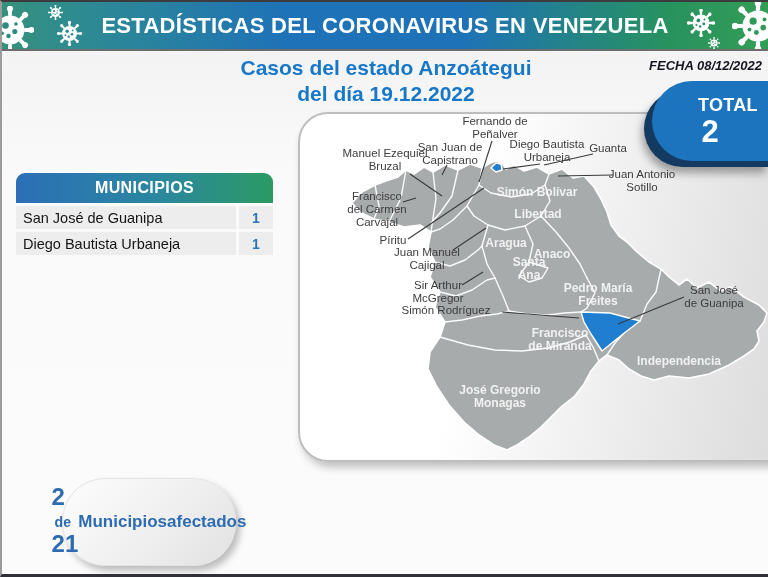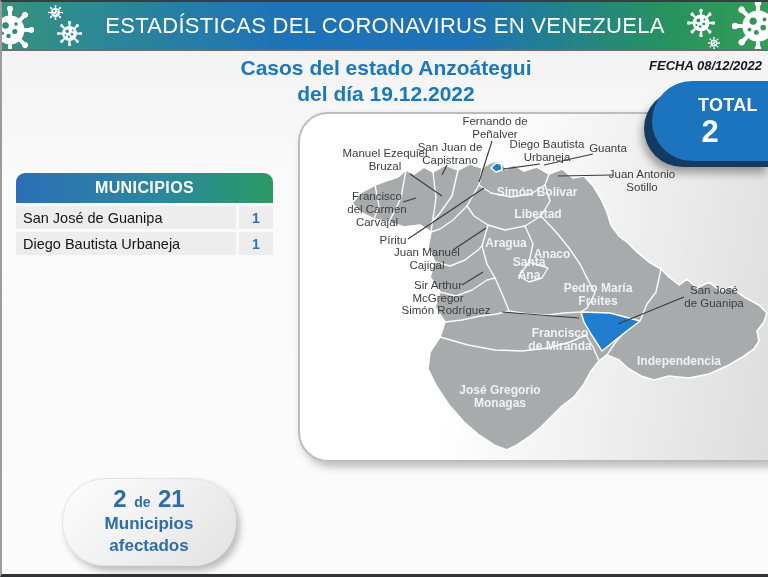--- a/index.html
+++ b/index.html
@@ -10,21 +10,21 @@
     border-left:2px solid #9c9c9c;border-top:2px solid #3c3c3e;border-bottom:3px solid #2f3038;
     box-sizing:border-box;
   }
   
   .header{
     position:absolute;left:0;top:0;width:100%;height:47px;overflow:hidden;
     background:linear-gradient(90deg,#36917c 0%,#2d8a93 11%,#1e72b7 37%,#1e72b7 60%,#28925f 87%,#339d56 100%);
     border-bottom:2px solid #6d6d6d;
     display:flex;align-items:center;justify-content:center;
   }
-  .header-title{color:#ffffff;font-size:22px;font-weight:normal;letter-spacing:.3px;}
+  .header-title{color:#ffffff;font-size:22px;font-weight:bold;letter-spacing:.3px;}
   .virus{position:absolute;}
   
   .subtitle{
     position:absolute;left:0;top:53px;width:768px;text-align:center;
     color:#1878c8;font-weight:bold;font-size:21px;line-height:26px;pointer-events:none;
   }
   .fecha{
     position:absolute;top:56px;right:6px;font-size:13px;font-weight:bold;font-style:italic;color:#15151f;
   }
   
@@ -71,21 +71,21 @@
   .hl{fill:#1f7ed0;stroke:#ffffff;stroke-width:1.4;stroke-linejoin:round;}
   .lbl-dark{font-family:"Liberation Sans",sans-serif;font-size:11.5px;fill:#3d3d3d;text-anchor:middle;}
   .lbl-white{font-family:"Liberation Sans",sans-serif;font-size:12px;font-weight:600;fill:#f7f7f7;text-anchor:middle;opacity:.92;}
   .leader{stroke:#3a3a3a;stroke-width:1.1;}
   
   .pill{
     position:absolute;left:60px;top:476px;width:172px;height:86px;border-radius:43px;
     background:linear-gradient(135deg,#fdfdfd 0%,#efefef 55%,#e2e2e2 100%);
     border:1px solid #e3e3e3;
     box-shadow:4px 5px 7px rgba(0,0,0,.25);
-    display:flex;flex-direction:column;align-items:center;justify-content:center;
+    display:flex;align-items:center;justify-content:center;
     color:#2d6cb0;line-height:22px;
   }
   .pill .big{font-size:24px;font-weight:bold;}
   .pill .small{font-size:14px;font-weight:600;margin:0 3px;}
   .pill .word{font-size:17px;font-weight:600;}
 </style>
 </head>
 <body>
 
 <div class="frame">

